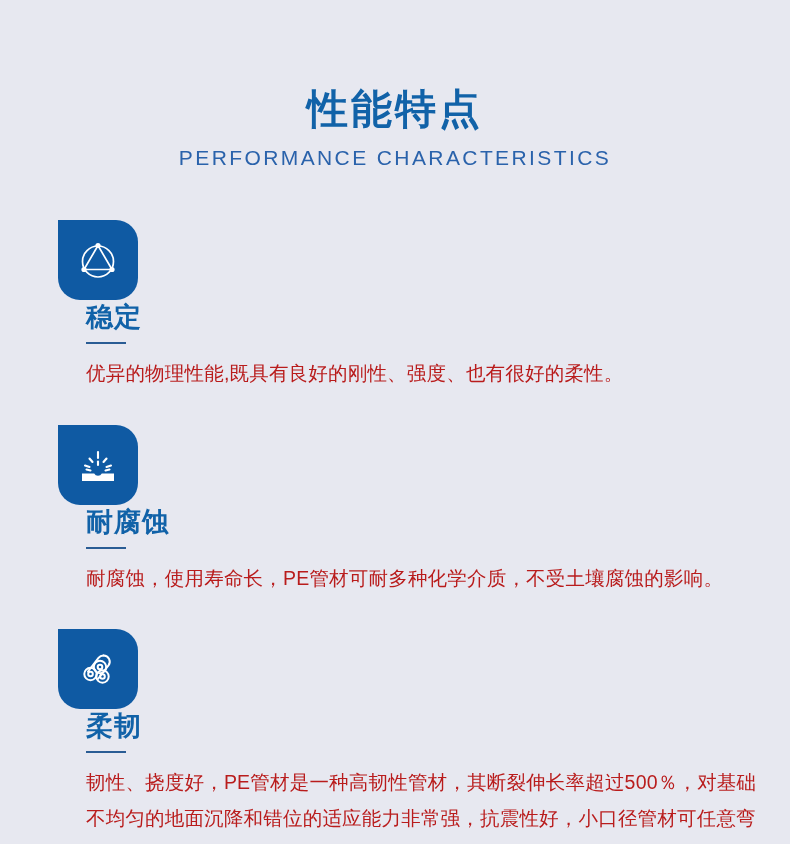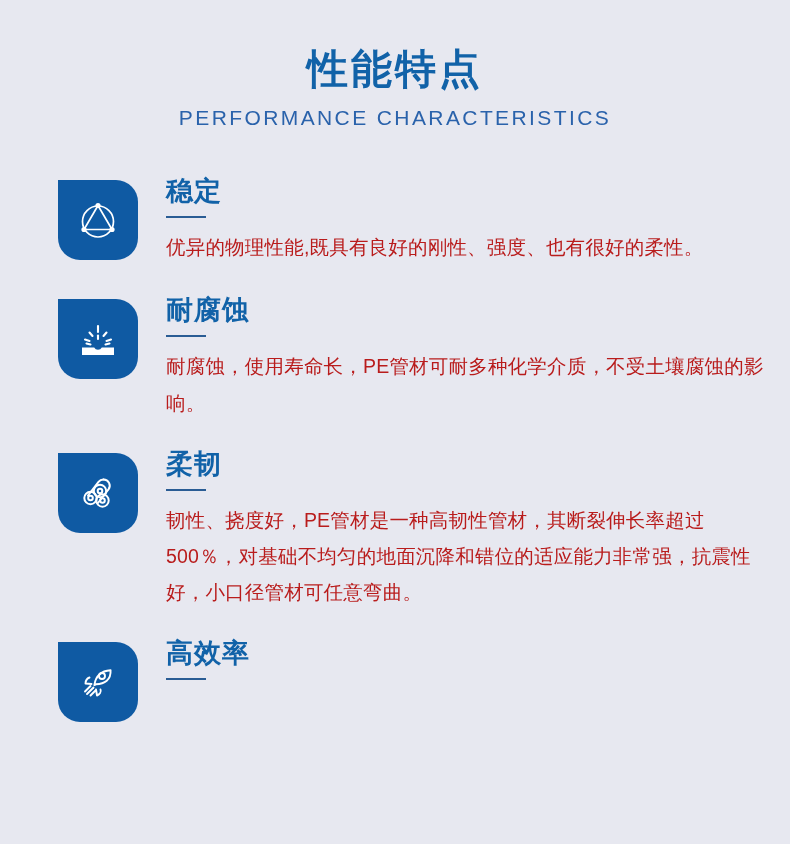--- a/index.html
+++ b/index.html
@@ -16,21 +16,21 @@
   .page {
     position: relative;
     width: 790px;
     height: 844px;
     background: #e7e8f0;
     box-sizing: border-box;
   }
 
   
   .header {
-    padding-top: 46px;
+    padding-top: 86px;
     text-align: center;
   }
   .header-title {
     font-size: 41px;
     font-weight: bold;
     color: #1162a8;
     letter-spacing: 3px;
     line-height: 1.15;
     margin: 0;
   }
@@ -45,20 +45,21 @@
 
   
   .features {
     margin-top: 44px;
     padding: 0 22px 0 58px;
   }
   .feature {
     display: flex;
     align-items: flex-start;
     margin-bottom: 30px;
+    flex-direction: column;
   }
   .feature:last-child { margin-bottom: 11px; }
 
   .feature-icon-tile {
     flex: 0 0 auto;
     width: 80px;
     height: 80px;
     background: #0f5aa3;
     border-radius: 0 22px 22px 22px;
     display: flex;

